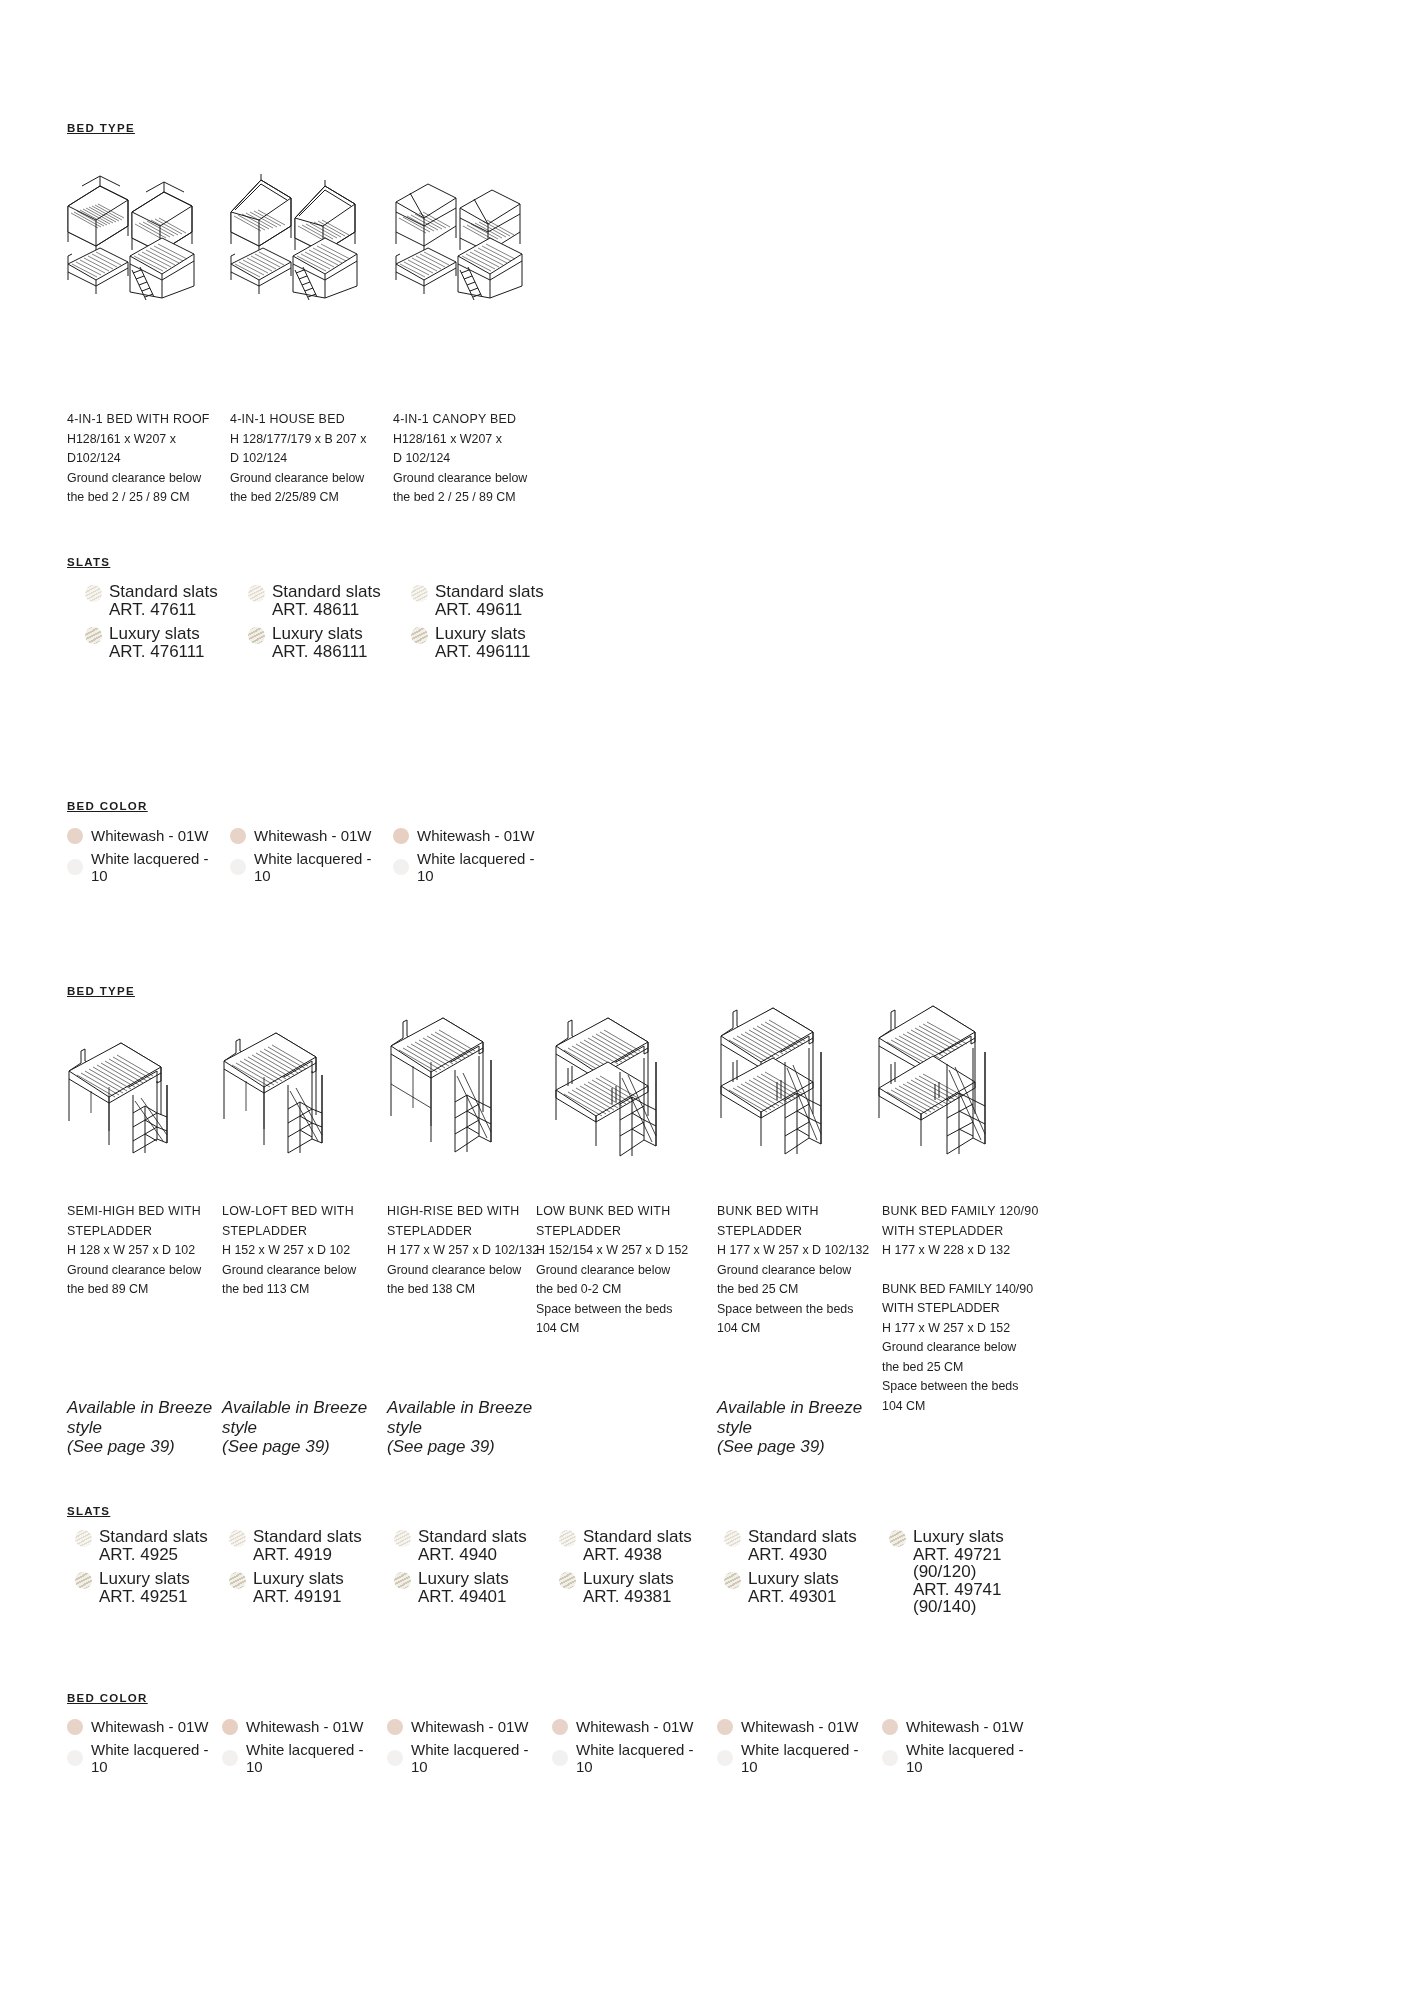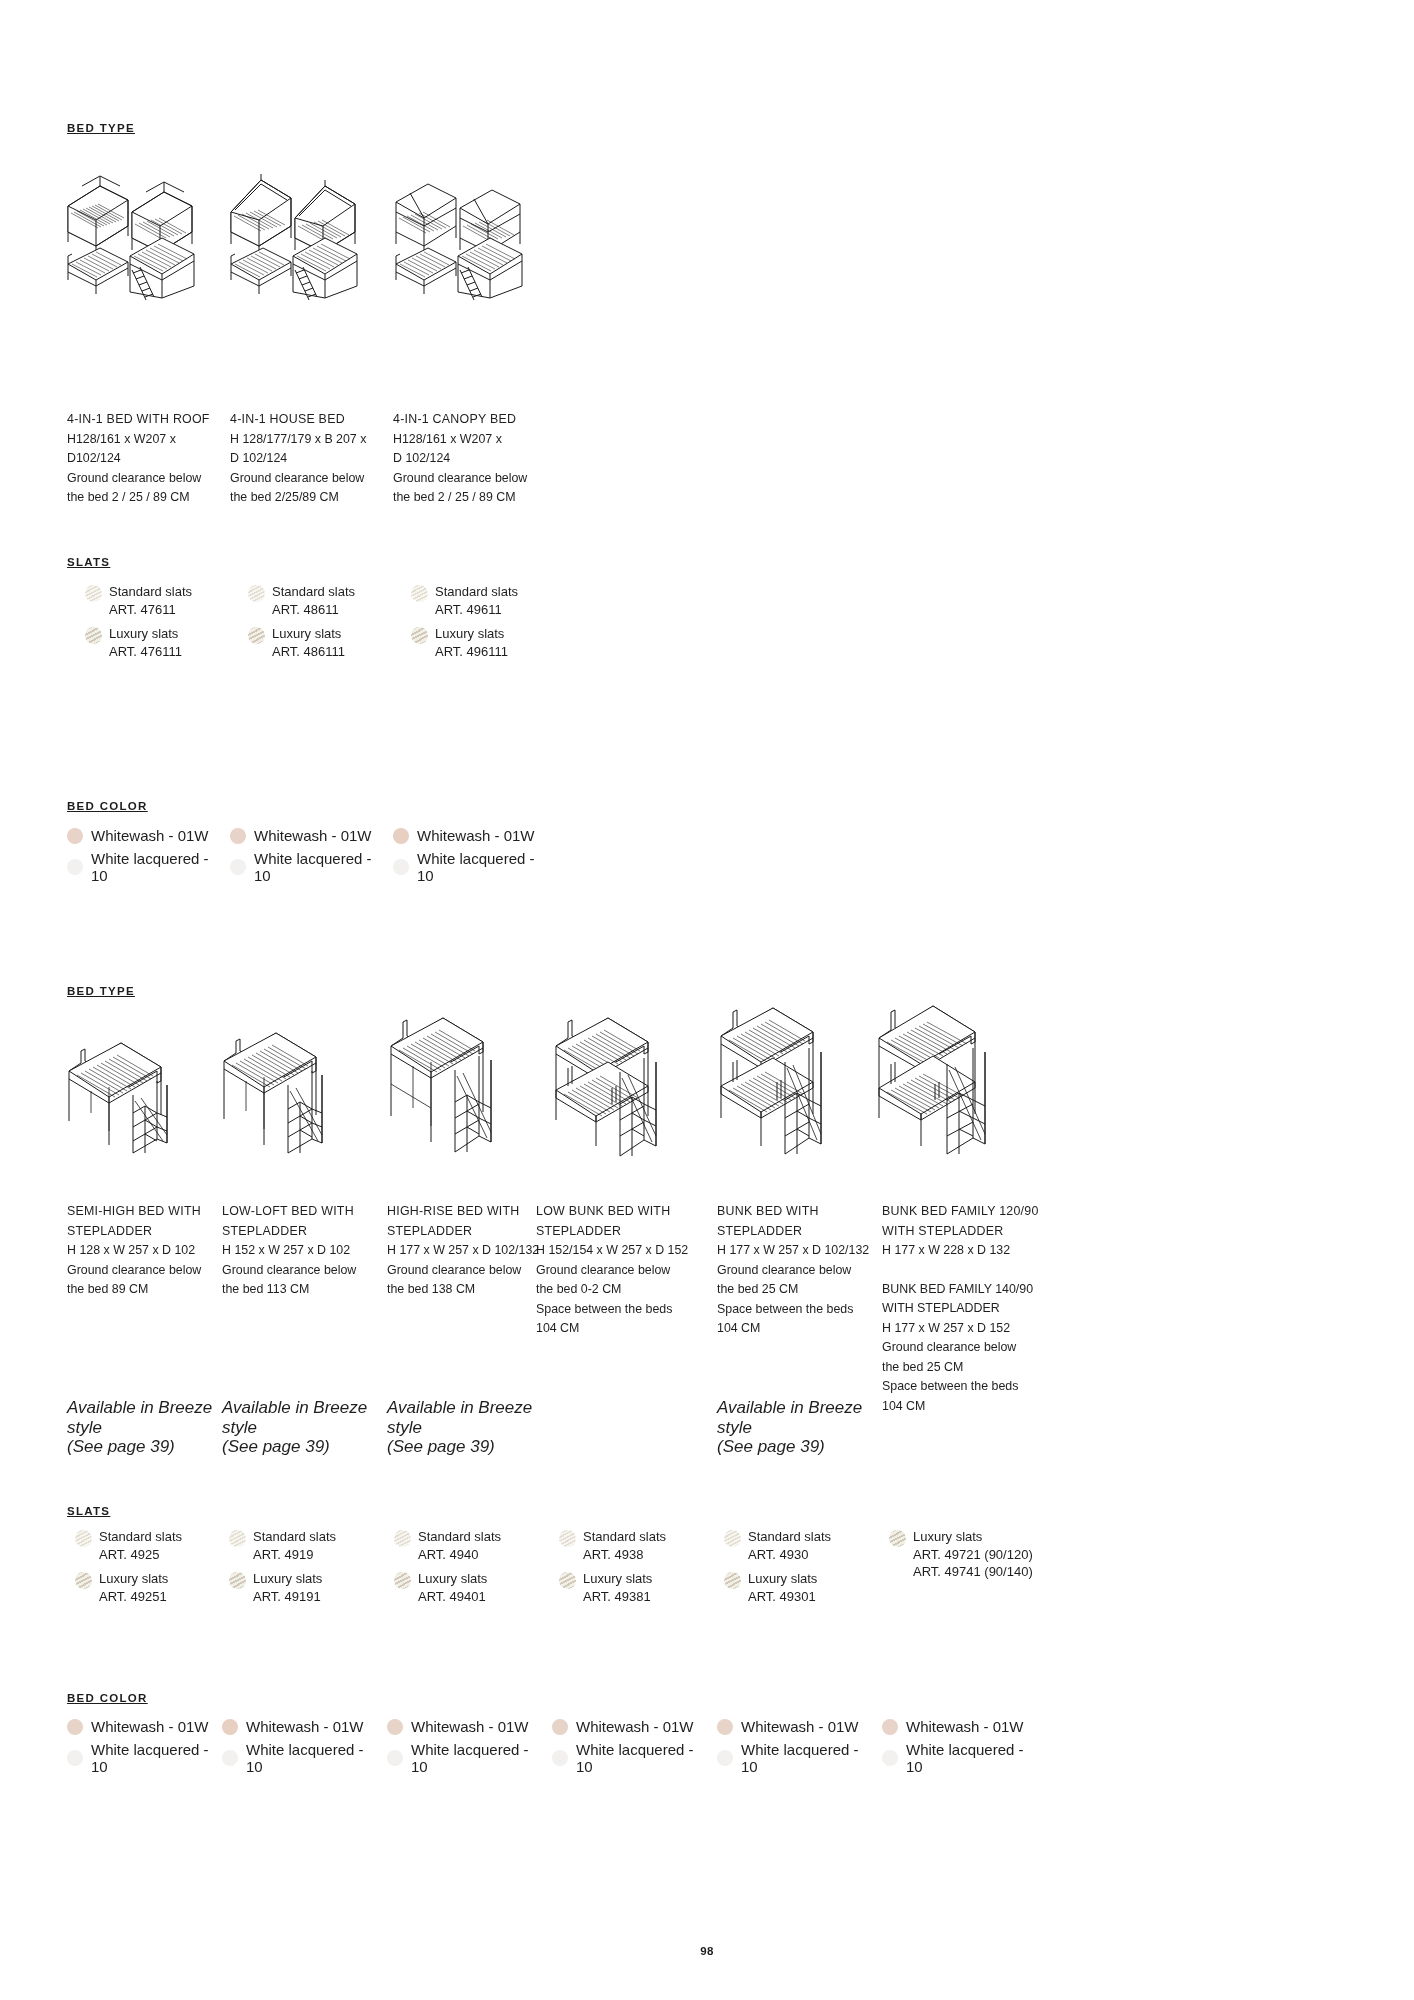--- a/index.html
+++ b/index.html
@@ -81,21 +81,21 @@
         #f7f5ef 0px, #f7f5ef 2px,
         #e2ddd0 2px, #e2ddd0 3.4px);
   }
   .slat-icon.luxury {
     background:
       repeating-linear-gradient(-28deg,
         #f2efe6 0px, #f2efe6 2.4px,
         #cfc8b6 2.4px, #cfc8b6 4.2px);
   }
   .slat-text {
-    font-size: 13px;
+    font-size: 17px;
     line-height: 17.5px;
     color: #1f1f1f;
     white-space: pre-line;
   }
 
   
   .color-row {
     display: flex;
     align-items: center;
     margin-bottom: 6px;
@@ -1007,15 +1007,14 @@
     <div class="color-row">
       <span class="color-dot" style="width:16px;height:16px;border-radius:50%;flex:0 0 auto;margin-right:8px;background:#e7d3c7;"></span>
       <span class="color-label">Whitewash - 01W</span>
     </div>
     <div class="color-row">
       <span class="color-dot" style="width:16px;height:16px;border-radius:50%;flex:0 0 auto;margin-right:8px;background:#f3f1ef;"></span>
       <span class="color-label">White lacquered - 10</span>
     </div>
   </div>
 
-  <div class="page-number" style="top:1945px;">98</div>
 
 </div>
 
 </body></html>

